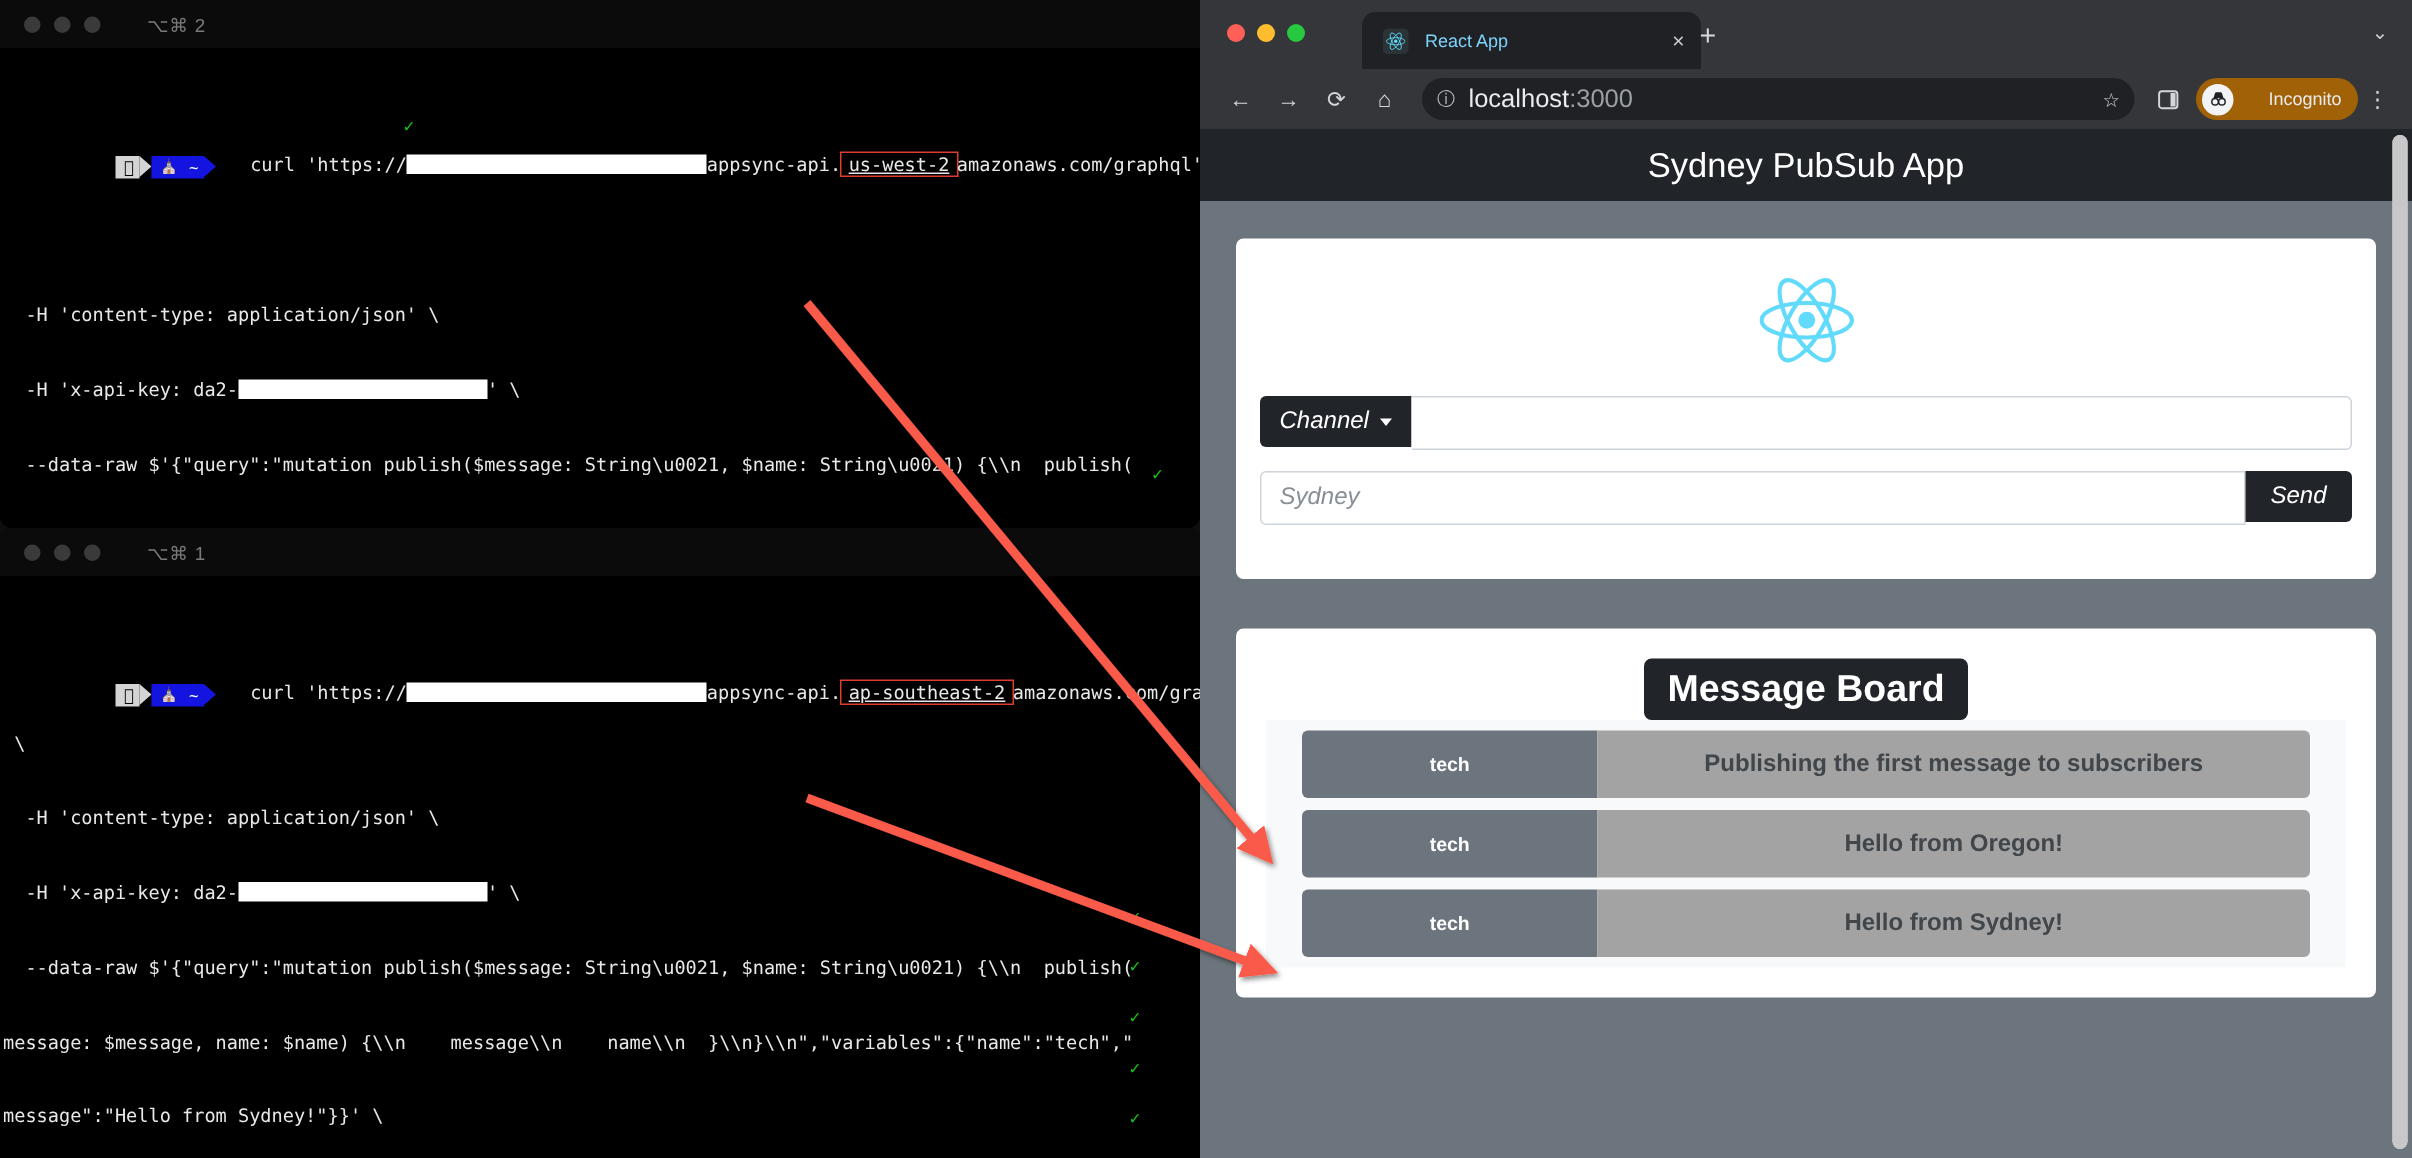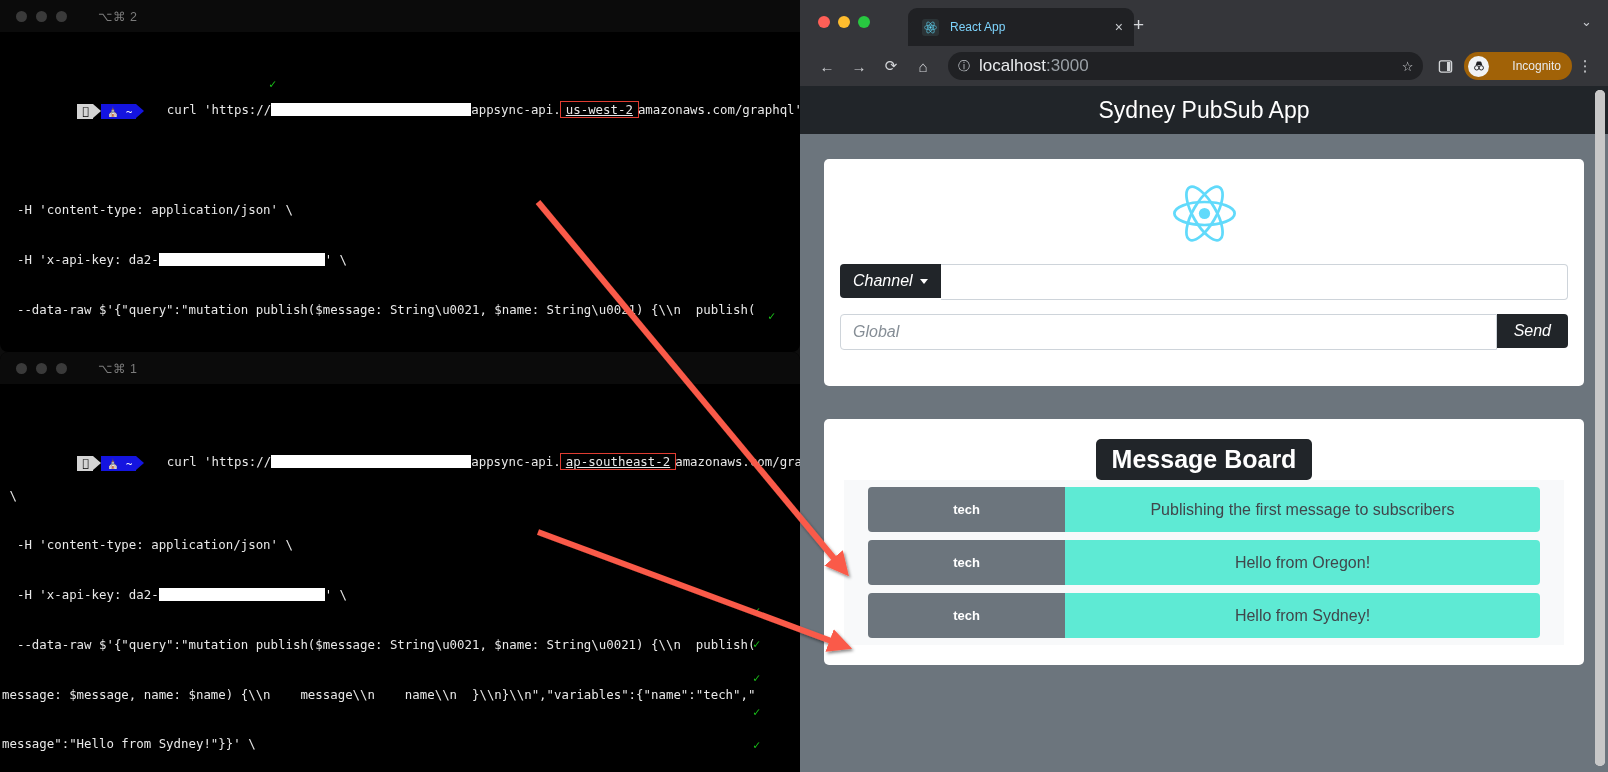--- a/index.html
+++ b/index.html
@@ -76,21 +76,21 @@
   .flat-input{flex:1;border:1px solid #ced4da;border-left:none;border-radius:0 4px 4px 0;height:34px;background:#fff;}
   .msg-input{flex:1;border:1px solid #ced4da;border-radius:4px 0 0 4px;height:34px;display:flex;align-items:center;padding-left:12px;color:#868e96;font-size:16px;}
   .send-btn{background:#212529;color:#fff;font-size:16px;border-radius:0 4px 4px 0;padding:0 17px;height:34px;display:flex;align-items:center;}
   .card.c2{margin-top:33px;padding:20px 20px 20px 20px;}
   .board-title-wrap{display:flex;justify-content:center;}
   .board-title{background:#212529;color:#fff;font-size:25px;font-weight:bold;padding:6px 16px;border-radius:5px;}
   .msg-list{background:#f8f9fa;padding:7px 0;}
   .msg-row{display:flex;margin:0 24px 8px 24px;}
   .msg-row:last-child{margin-bottom:0;}
   .msg-chan{background:#6c757d;color:#fff;font-size:13px;font-weight:bold;width:197px;height:45px;display:flex;align-items:center;justify-content:center;border-radius:4px 0 0 4px;}
-  .msg-text{flex:1;background:#5eead4;color:#41464b;font-size:16px;height:45px;display:flex;align-items:center;justify-content:center;border-radius:0 4px 4px 0;}
+  .msg-text{flex:1;background:#a3a3a3;color:#41464b;font-size:16px;height:45px;display:flex;align-items:center;justify-content:center;border-radius:0 4px 4px 0;font-weight:bold;}
   .vscroll{position:absolute;right:3px;top:4px;width:10px;height:676px;background:#ececec;border-radius:5px;}
   .vscroll-thumb{position:absolute;top:0;left:0;width:10px;height:676px;background:#c8c8c8;border-radius:5px;}
 </style>
 </head>
 <body>
 
 <div class="root">
 
   <div class="terminals">
 
@@ -253,21 +253,21 @@
           </svg>
         </div>
         <div class="input-row">
           <div class="dropdown-btn">
             <span>Channel</span>
             <span class="caret"></span>
           </div>
           <div class="flat-input"></div>
         </div>
         <div class="input-row">
-          <div class="msg-input">Global</div>
+          <div class="msg-input">Sydney</div>
           <div class="send-btn">Send</div>
         </div>
       </div>
 
       <div class="card c2">
         <div class="board-title-wrap">
           <span class="board-title">Message Board</span>
         </div>
         <div class="msg-list">
           <div class="msg-row">

